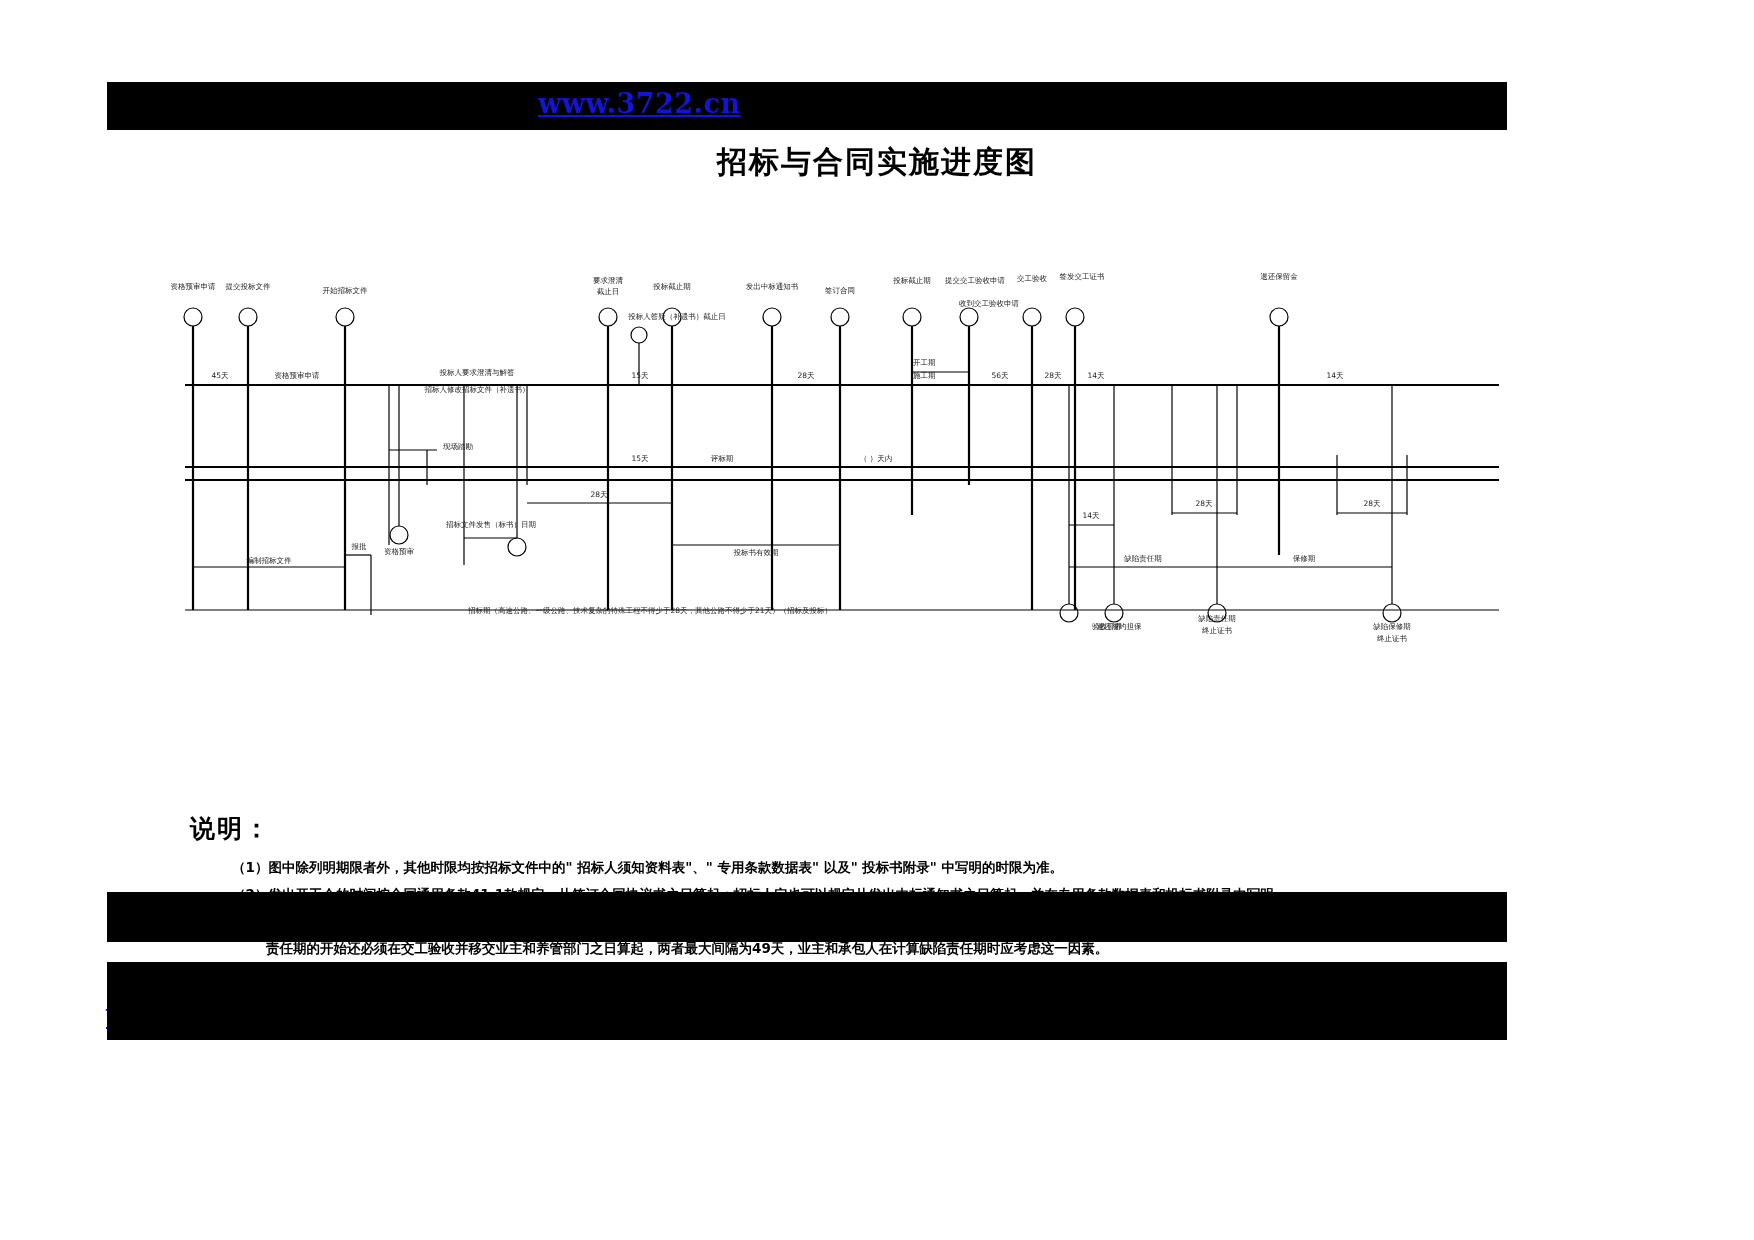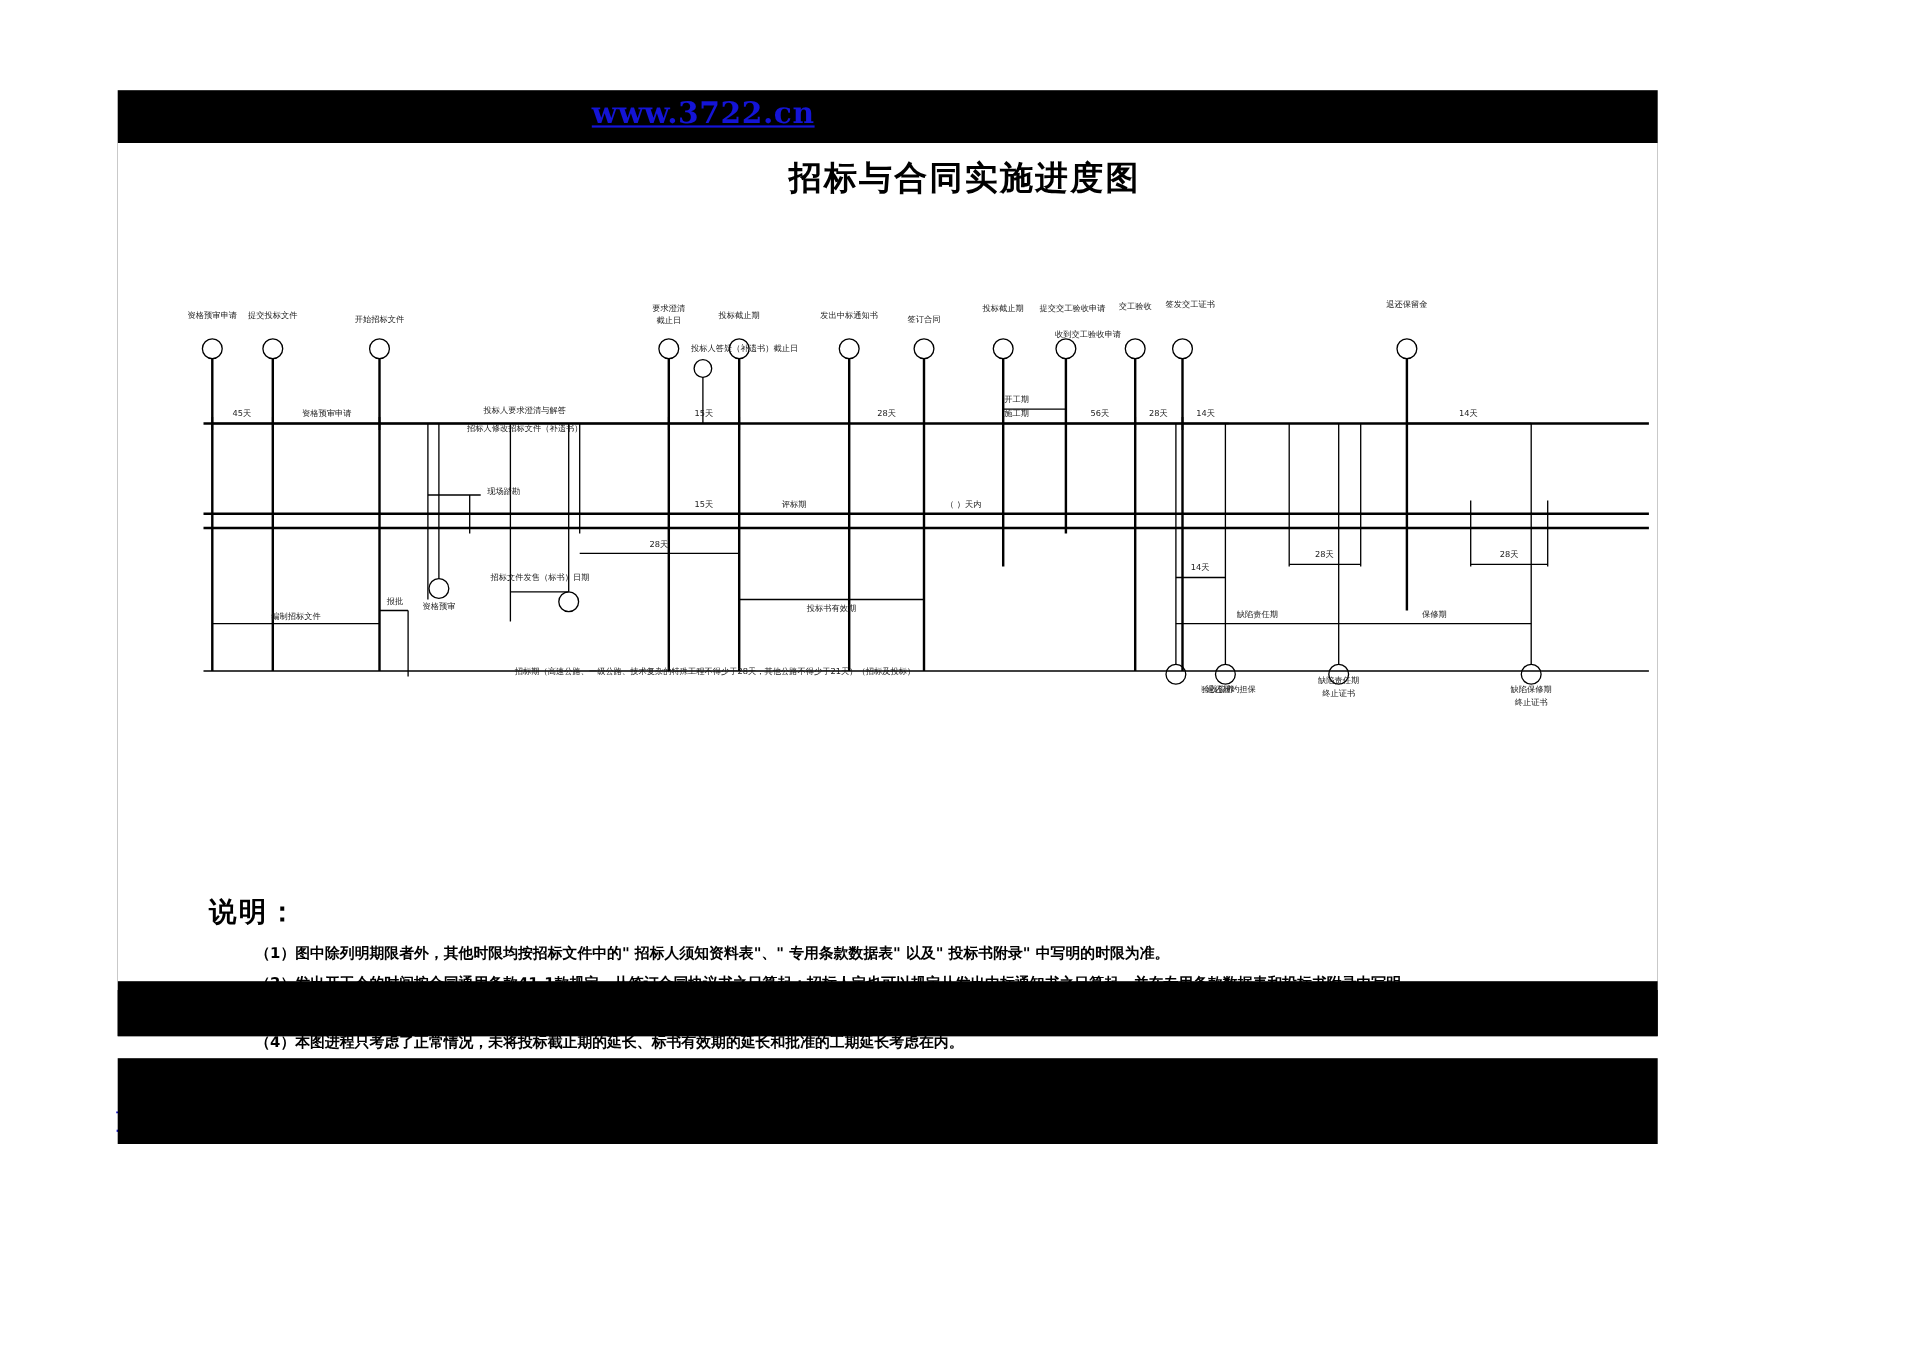--- a/index.html
+++ b/index.html
@@ -212,19 +212,20 @@
     <div class="ilab" style="left:384px;top:266px">招标文件发售（标书）日期</div>
 
     <div class="ilab" style="left:543px;top:352px">招标期（高速公路、一级公路、技术复杂的特殊工程不得少于28天，其他公路不得少于21天）（招标及投标）</div>
   </div>
 
   <div class="notes">
     <div class="notes-h">说明：</div>
     <p class="note">（1）图中除列明期限者外，其他时限均按招标文件中的" 招标人须知资料表"、" 专用条款数据表" 以及" 投标书附录" 中写明的时限为准。</p>
     <p class="note">（2）发出开工令的时间按合同通用条款41.1款规定，从签订合同协议书之日算起；招标人定也可以规定从发出中标通知书之日算起，并在专用条款数据表和投标书附录中写明。</p>
     <p class="note">（3）合同约定的工期算到交工证书中写明的交工日期，也就是承包人提出申请交工验收的日期，并以此作为履行合同通用条款43.1款和47.1款的依据，但按合同通用条款20.1款和49.1款，缺陷</p>
+    <p class="note" style="padding-left:76px">责任期的开始还必须在交工验收并移交业主和养管部门之日算起，两者最大间隔为49天，业主和承包人在计算缺陷责任期时应考虑这一因素。</p>
     <p class="note">（4）本图进程只考虑了正常情况，未将投标截止期的延长、标书有效期的延长和批准的工期延长考虑在内。</p>
   </div>
 
   <div class="band" style="left:107px;top:900px;width:1400px;height:42px;"></div>
   <div class="band" style="left:107px;top:962px;width:1400px;height:78px;"></div>
 
 </div>
 
 </body></html>

